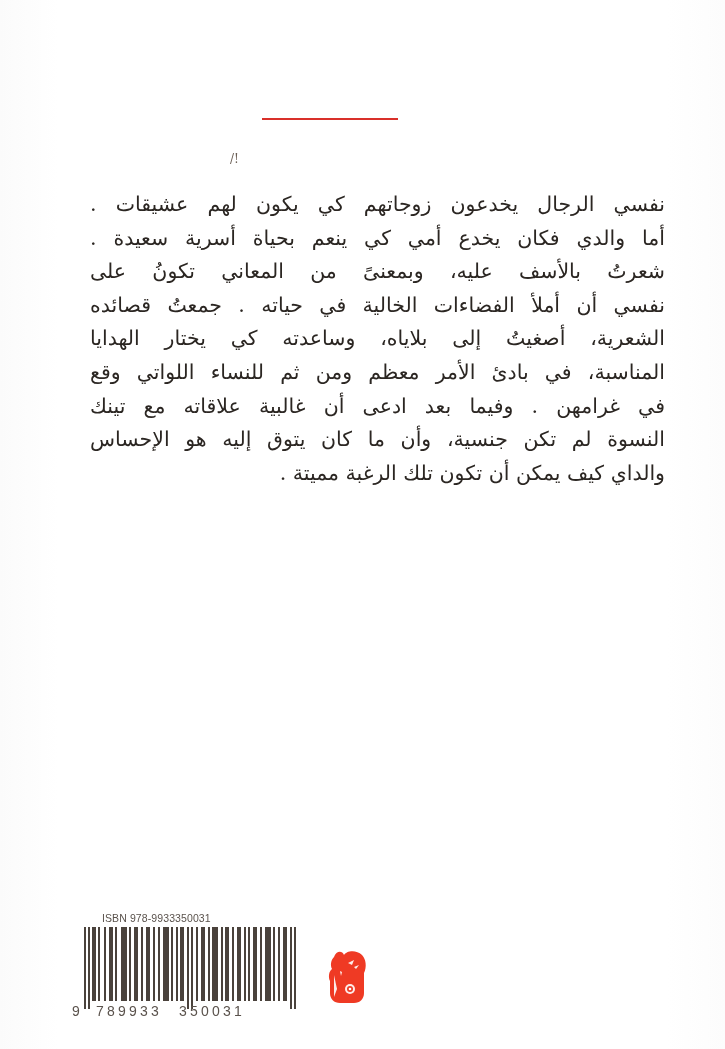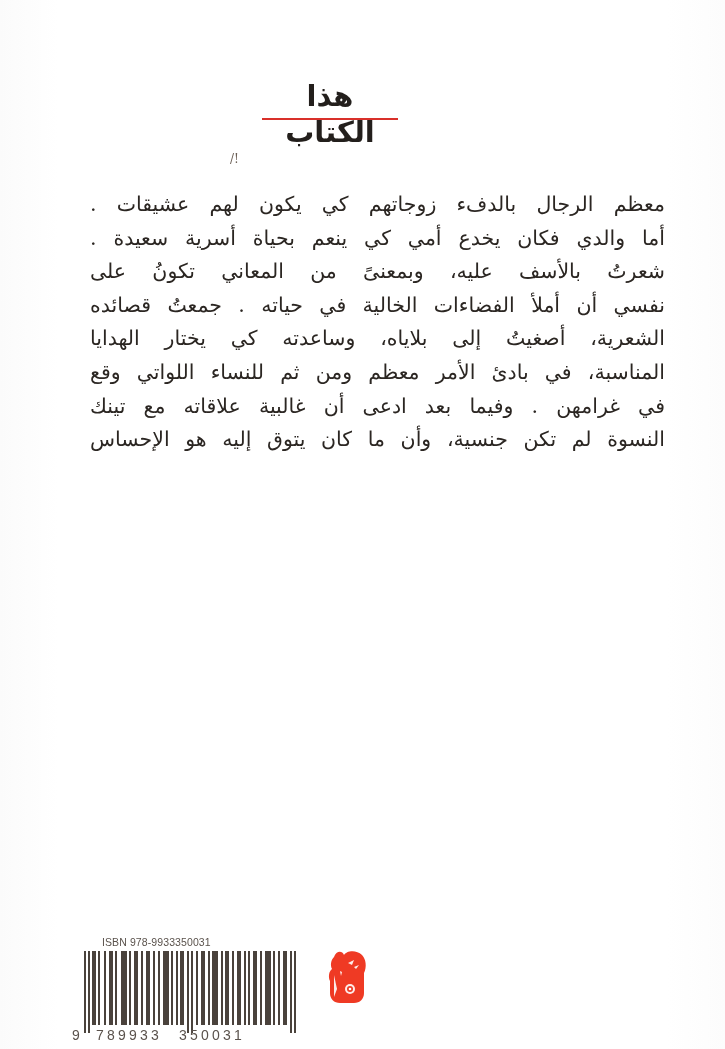--- a/index.html
+++ b/index.html
@@ -72,21 +72,20 @@
     .blurb .line.last {
       text-align-last: right;
     }
     
     .barcode-wrap {
       position: absolute;
       top: 912px;
       left: 82px;
       width: 222px;
       height: 110px;
-      margin-top: 24px;
     }
     .isbn-text {
       position: absolute;
       top: 0;
       left: 20px;
       font-family: "Liberation Sans", sans-serif;
       font-size: 10.5px;
       color: #5a524c;
       letter-spacing: 0.1px;
     }
@@ -117,34 +116,34 @@
       left: 326px;
       width: 42px;
       height: 60px;
     }
   </style>
 </head>
 <body>
 
 <div class="page">
 
-  <div class="title">هذا الكتاب</div>
   <div class="title-rule"></div>
 
   <div class="mark">!/</div>
 
   <div class="blurb">
-    <span class="line">معظم الرجال بالدفء زوجاتهم كي يكون لهم عشيقات .</span>
+    <span class="line">نفسي الرجال يخدعون زوجاتهم كي يكون لهم عشيقات .</span>
     <span class="line">أما والدي فكان يخدع أمي كي ينعم بحياة أسرية سعيدة .</span>
     <span class="line">شعرتُ بالأسف عليه، وبمعنىً من المعاني تكونُ على</span>
     <span class="line">نفسي أن أملأ الفضاءات الخالية في حياته . جمعتُ قصائده</span>
     <span class="line">الشعرية، أصغيتُ إلى بلاياه، وساعدته كي يختار الهدايا</span>
     <span class="line">المناسبة، في بادئ الأمر معظم ومن ثم للنساء اللواتي وقع</span>
     <span class="line">في غرامهن . وفيما بعد ادعى أن غالبية علاقاته مع تينك</span>
     <span class="line">النسوة لم تكن جنسية، وأن ما كان يتوق إليه هو الإحساس</span>
+    <span class="line last">والداي كيف يمكن أن تكون تلك الرغبة مميتة .</span>
   </div>
 
   <div class="barcode-wrap">
     <div class="isbn-text">ISBN 978-9933350031</div>
     <svg class="bars" viewBox="0 0 222 82" preserveAspectRatio="none">
       <g fill="#4a423c">
 
         <rect x="2" y="0" width="2" height="82"></rect>
         <rect x="6" y="0" width="2" height="82"></rect>
 

